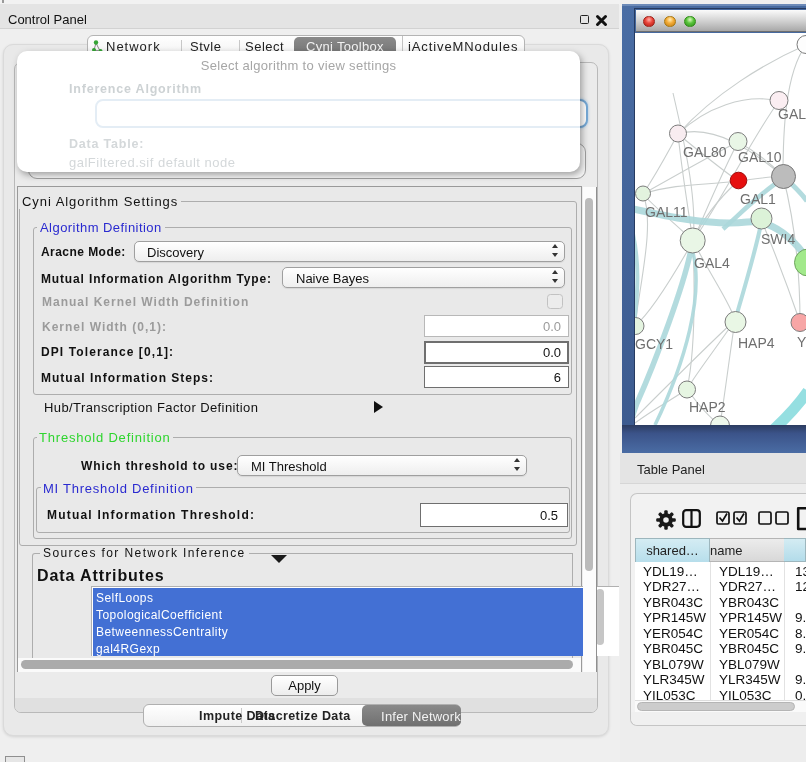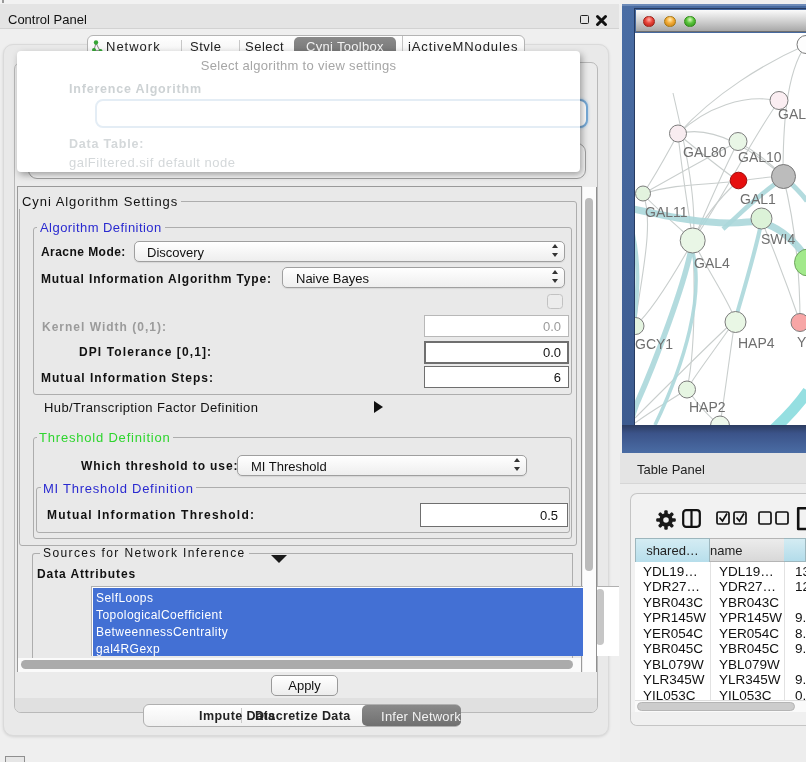--- a/index.html
+++ b/index.html
@@ -67,27 +67,28 @@
 <div class="abs" style="left:37px;top:220px;background:#e9e9e9;padding:0 3px;font-size:13px;color:#2a2ad0;letter-spacing:0.45px;">Algorithm Definition</div>
 
 <div class="abs b" style="left:41px;top:245px;font-size:12px;color:#111;letter-spacing:0.45px;">Aracne Mode:</div>
 <div class="abs combo" style="left:134px;top:241px;width:431px;height:21px;"></div>
 <div class="abs" style="left:147px;top:245px;font-size:13px;color:#111;">Discovery</div>
 
 <div class="abs b" style="left:41px;top:272px;font-size:12px;color:#111;letter-spacing:0.85px;">Mutual Information Algorithm Type:</div>
 <div class="abs combo" style="left:282px;top:267px;width:283px;height:21px;"></div>
 <div class="abs" style="left:296px;top:271px;font-size:13px;color:#111;">Naive Bayes</div>
 
+<div class="abs b" style="left:42px;top:295px;font-size:12px;color:#9b9b9b;letter-spacing:1.0px;">Manual Kernel Width Definition</div>
 <div class="abs" style="left:547px;top:294px;width:16px;height:15px;background:#ececec;border:1px solid #c2c2c2;border-radius:3.5px;"></div>
 
 <div class="abs b" style="left:42px;top:320px;font-size:12px;color:#9b9b9b;letter-spacing:1.0px;">Kernel Width (0,1):</div>
 <div class="abs" style="left:424px;top:315px;width:145px;height:22px;background:#fff;border:1px solid #b8b8b8;"></div>
 <div class="abs" style="left:424px;top:319px;width:137px;text-align:right;font-size:13px;color:#9b9b9b;">0.0</div>
 
-<div class="abs b" style="left:41px;top:345px;font-size:12px;color:#111;letter-spacing:1.1px;margin-left:38px;">DPI Tolerance [0,1]:</div>
+<div class="abs b" style="left:41px;top:345px;font-size:12px;color:#111;letter-spacing:1.1px;">DPI Tolerance [0,1]:</div>
 <div class="abs" style="left:424px;top:341px;width:145px;height:23px;background:#fff;border:2px solid #6f6f6f;"></div>
 <div class="abs" style="left:424px;top:345px;width:137px;text-align:right;font-size:13px;color:#111;">0.0</div>
 
 <div class="abs b" style="left:41px;top:371px;font-size:12px;color:#111;letter-spacing:1.0px;">Mutual Information Steps:</div>
 <div class="abs" style="left:424px;top:366px;width:145px;height:22px;background:#fff;border:1px solid #6f6f6f;"></div>
 <div class="abs" style="left:424px;top:370px;width:137px;text-align:right;font-size:13px;color:#111;">6</div>
 
 <div class="abs" style="left:44px;top:400px;font-size:13px;color:#111;letter-spacing:0.4px;">Hub/Transcription Factor Definition</div>
 <svg class="abs" style="left:372px;top:400px;" width="12" height="14" viewBox="0 0 12 14">
       <path d="M2 1 L11 7 L2 13 Z" fill="#111"></path>
@@ -104,35 +105,35 @@
 <div class="abs" style="left:41px;top:481px;background:#e9e9e9;padding:0 2px;font-size:13px;color:#2a2ad0;letter-spacing:0.75px;">MI Threshold Definition</div>
 <div class="abs b" style="left:47px;top:508px;font-size:12px;color:#111;letter-spacing:1.2px;">Mutual Information Threshold:</div>
 <div class="abs" style="left:420px;top:503px;width:148px;height:24px;background:#fff;border:1.5px solid #6f6f6f;"></div>
 <div class="abs" style="left:420px;top:508px;width:138px;text-align:right;font-size:13px;color:#111;">0.5</div>
 
 <div class="abs" style="left:32px;top:553px;width:541px;height:119px;border:1px solid #adadad;border-top-left-radius:3px;border-bottom:none;"></div>
 <div class="abs" style="left:40px;top:546px;background:#e9e9e9;padding:0 3px;font-size:12px;color:#111;letter-spacing:1.4px;">Sources for Network Inference</div>
 <svg class="abs" style="left:270px;top:554px;" width="18" height="10" viewBox="0 0 18 10">
       <path d="M1 1 L17 1 L9 9 Z" fill="#1a1a1a"></path>
     </svg>
-<div class="abs b" style="left:37px;top:567px;font-size:12px;color:#111;letter-spacing:0.9px;">Data Attributes</div>
+<div class="abs b" style="left:37px;top:567px;font-size:16px;color:#111;letter-spacing:0.9px;">Data Attributes</div>
 
 <div class="abs" style="left:45px;top:586px;width:528px;height:70px;background:#fff;border:1px solid #b0b0b0;border-bottom:none;border-right:none;overflow:hidden;margin-left:46px;">
   <div style="position:absolute;left:1px;top:1px;width:499px;height:120px;background:#4370d4;"></div>
   <div style="position:absolute;left:4px;top:3px;font-size:12px;color:#fff;line-height:17.1px;letter-spacing:0.45px;">SelfLoops<br>TopologicalCoefficient<br>BetweennessCentrality<br>gal4RGexp</div>
   <div style="position:absolute;left:504px;top:2px;width:8px;height:56px;background:#c6c6c6;border-radius:4px;"></div>
 </div>
 
 <div class="abs" style="left:18px;top:658px;width:563px;height:14px;background:#fafafa;"></div>
 <div class="abs" style="left:21px;top:660px;width:552px;height:9px;background:#ababab;border-radius:4.5px;"></div>
 
 <div class="abs" style="left:583px;top:187px;width:14px;height:485px;background:#fcfcfc;border-right:1px solid #8f8f8f;"></div>
 <div class="abs" style="left:584.5px;top:198px;width:8px;height:373px;background:#bbbbbb;border-radius:4px;"></div>
 
-<div class="abs" style="left:17px;top:51px;width:563px;height:121px;background:#ffffff;border-radius:4px;box-shadow:2px 3px 7px rgba(0,0,0,0.35);overflow:hidden;text-align:center;">
+<div class="abs" style="left:17px;top:51px;width:563px;height:121px;background:#ffffff;border-radius:10px;box-shadow:2px 3px 7px rgba(0,0,0,0.35);overflow:hidden;text-align:center;">
   <div class="abs b" style="left:52px;top:31px;font-size:12.5px;color:#cdd2d4;letter-spacing:0.8px;">Inference Algorithm</div>
   <div class="abs b" style="left:52px;top:86px;font-size:12.5px;color:#d4d8da;letter-spacing:0.8px;">Data Table:</div>
   <div class="abs" style="left:52px;top:104px;font-size:13px;color:#d4d8da;letter-spacing:0.5px;">galFiltered.sif default node</div>
   <div class="abs" style="left:78px;top:48px;width:502px;height:29px;border:2px solid #e4edf5;border-radius:8px;"></div>
 </div>
 <div class="abs" style="left:17px;top:58px;width:563px;text-align:center;font-size:13px;color:#a6a6a6;letter-spacing:0.3px;">Select algorithm to view settings</div>
 
 <div class="abs" style="left:271px;top:675px;width:67px;height:21px;background:linear-gradient(#ffffff,#ededed);border:1px solid #9a9a9a;border-radius:5px;text-align:center;font-size:13px;color:#111;line-height:19px;">Apply</div>
 
 <div class="abs" style="left:143px;top:704px;width:318px;height:23px;background:linear-gradient(#ffffff,#f0f0f0);border:1px solid #b0b0b0;border-radius:6px;"></div>

